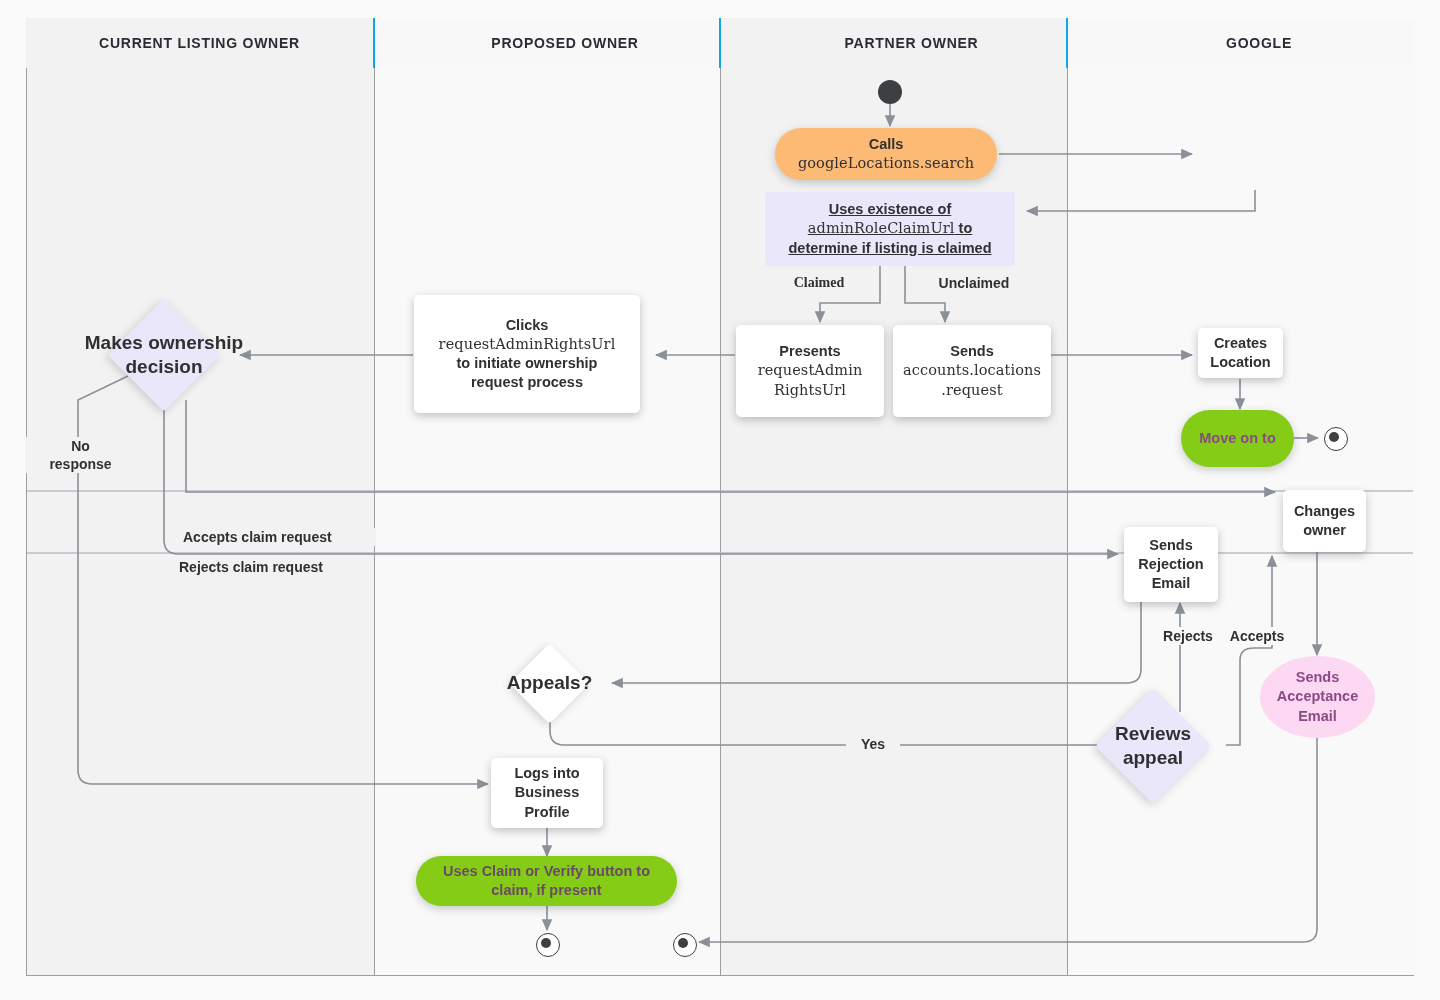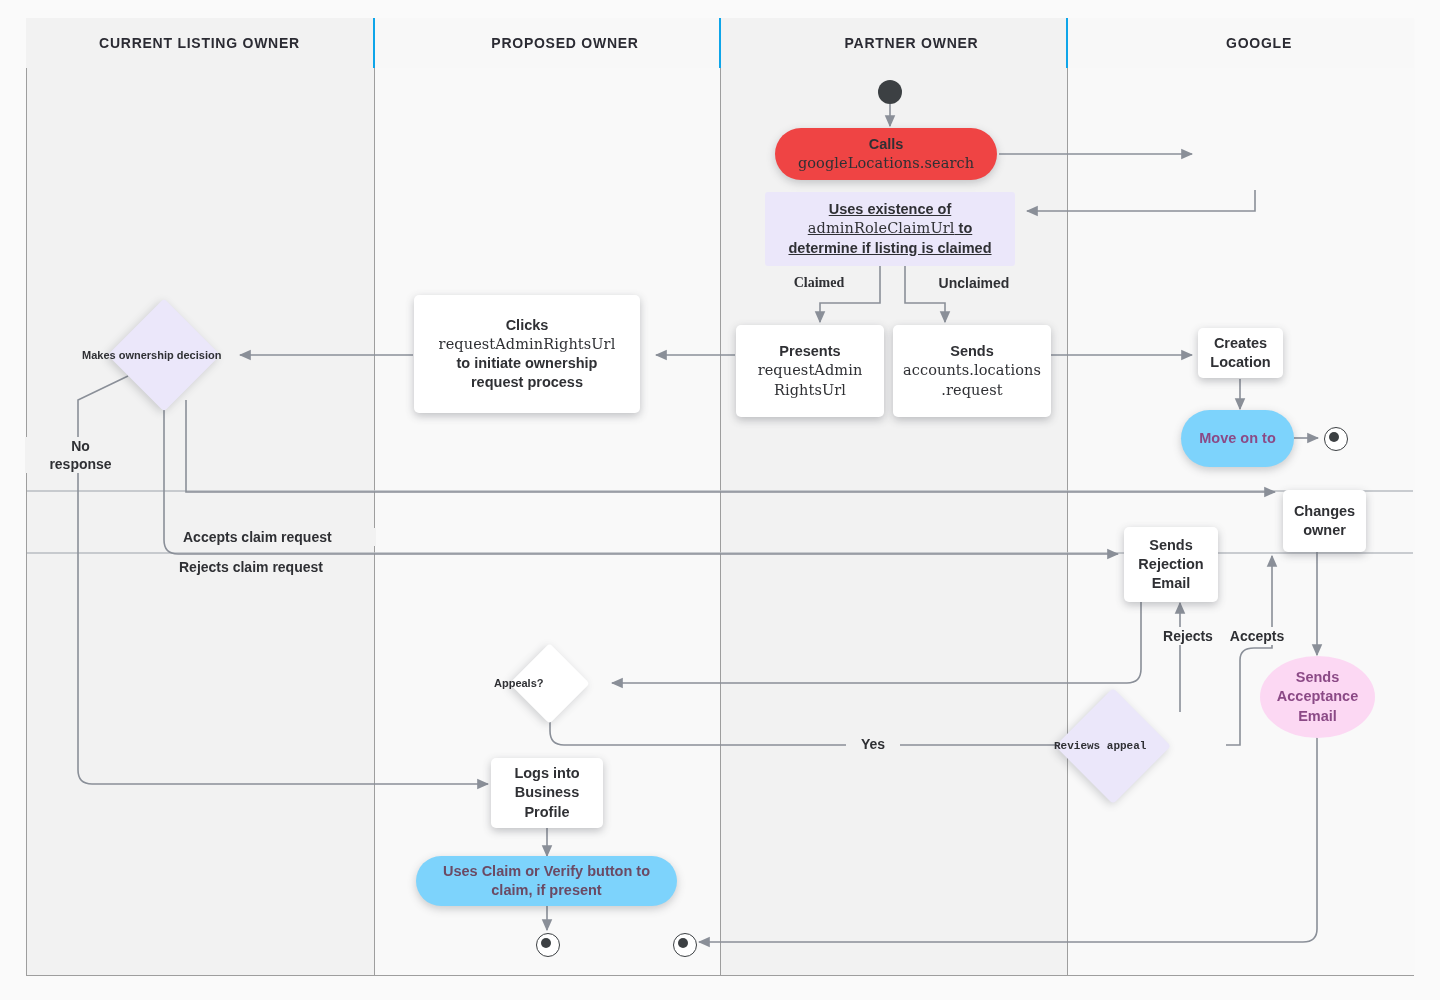--- a/index.html
+++ b/index.html
@@ -55,39 +55,39 @@
     text-align:center;color:#2f3034;
     font-size:14.5px;font-weight:bold;line-height:1.32;
     z-index:3;
   }
   .node .tx{padding:0 8px;}
   .node.rect{
     background:#ffffff;border-radius:5px;
     box-shadow:0 3px 9px rgba(60,64,72,.30);
   }
   .node.pill{border-radius:999px;box-shadow:0 3px 9px rgba(60,64,72,.26);}
-  .node.pill.cyan{background:#ef4444;}
-  .node.pill.pink{background:#7dd3fc;}
+  .node.pill.cyan{background:#fdba74;}
+  .node.pill.pink{background:#84cc16;}
   .node.flat{background:#ebe7fa;border-radius:3px;text-decoration:underline;}
   .node.ellipse{background:#fcd8f3;border-radius:50%;}
 
   .mono{font-family:"DejaVu Serif", serif;font-weight:normal;letter-spacing:.1px;}
 
   
   .diamond{position:absolute;z-index:3;}
   .diamond .dshape{
     position:absolute;left:0;top:0;width:100%;height:100%;
     transform:rotate(45deg);border-radius:4px;
   }
   .diamond.lav .dshape{background:#ebe7fa;box-shadow:0 3px 8px rgba(60,64,72,.22);}
   .diamond.white .dshape{background:#ffffff;box-shadow:0 3px 8px rgba(60,64,72,.22);}
   .diamond .dlabel{
     position:absolute;left:0;top:0;width:100%;height:100%;
-    display:flex;align-items:center;justify-content:flex-start;text-align:center;
-    font-size:11px;font-weight:bold;color:#2f3034;line-height:1.28;
+    display:flex;align-items:center;justify-content:center;text-align:center;
+    font-size:19px;font-weight:bold;color:#2f3034;line-height:1.28;
   }
 
   
   .start-dot{
     position:absolute;width:24px;height:24px;border-radius:50%;
     background:#3c4043;z-index:3;
   }
   .end-dot{
     position:absolute;width:22px;height:22px;border-radius:50%;
     border:1.8px solid #3c4043;background:#fff;z-index:3;
@@ -251,21 +251,21 @@
   </div>
 
   <div class="node rect" style="left:1124px;top:527px;width:94px;height:75px;">
     <span class="tx">Sends Rejection Email</span>
   </div>
 
   <div class="node ellipse" style="left:1260px;top:656px;width:115px;height:82px;color:#8b4a86;">
     <span class="tx">Sends Acceptance Email</span>
   </div>
 
-  <div class="diamond lav" style="left:1072px;top:705px;width:82px;height:82px;font-family:Liberation Mono, monospace;">
+  <div class="diamond lav" style="left:1112px;top:705px;width:82px;height:82px;">
     <div class="dshape"></div>
     <div class="dlabel" style="left:-18px;width:118px;">
         <span>Reviews appeal</span>
       </div>
   </div>
 
   <div class="diamond white" style="left:521px;top:655px;width:57px;height:57px;">
     <div class="dshape"></div>
     <div class="dlabel" style="left:-27px;width:111px;">
         <span>Appeals?</span>

